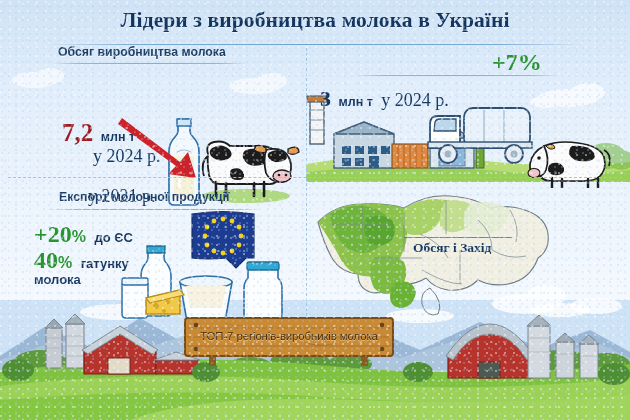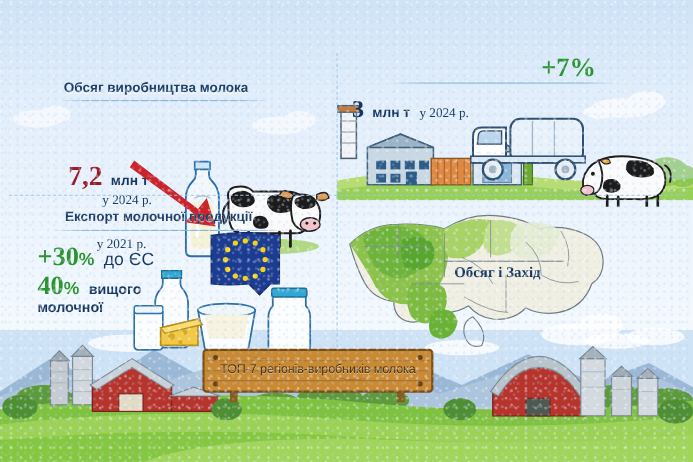--- a/index.html
+++ b/index.html
@@ -46,21 +46,21 @@
     position:absolute; left:306px; top:48px; width:0; height:268px;
     border-left:1.5px dashed #9cc6e9; z-index:18;
   }
   .div-h {
     position:absolute; left:8px; top:177px; width:614px; height:0;
     border-top:1.5px dashed #9cc6e9; z-index:18;
   }
 
   
   .panel { position:absolute; z-index:15; }
-  #panel-volume  { left:0;   top:64px;  width:306px; height:129px; }
+  #panel-volume  { left:0;   top:36px;  width:306px; height:129px; }
   #panel-agro    { left:306px;top:48px;  width:324px; height:129px; }
   #panel-export  { left:0;   top:180px; width:306px; height:136px; }
   #panel-map     { left:306px;top:180px; width:324px; height:136px; }
 
   .panel-head {
     position:absolute; font-size:12.3px; font-weight:bold;
     color:#1d3e66; white-space:nowrap; z-index:22;
     text-shadow:0 1px 0 rgba(255,255,255,.6);
   }
   .head-rule {
@@ -68,21 +68,21 @@
     background: linear-gradient(90deg, rgba(120,170,215,0) 0%, #8cb9dd 14%, #7fb0d8 50%, #8cb9dd 86%, rgba(120,170,215,0) 100%);
   }
 
   
   .big-num {
     font-family:"Liberation Serif", serif;
     font-weight:bold; line-height:1;
   }
   .stat-line { position:absolute; white-space:nowrap; z-index:25; }
   .unit { font-size:12.5px; font-weight:bold; font-family:"Liberation Sans",sans-serif; }
-  .sub  { font-size:12px; font-family:"Liberation Serif",serif; color:#173a62; }
+  .sub  { font-size:18px; font-family:"Liberation Serif",serif; color:#173a62; }
 
   .c-red   { color:#9e1b22; }
   .c-navy  { color:#15365f; }
   .c-green { color:#2a9430; }
 
   
   svg { display:block; }
   .ill { position:absolute; z-index:12; }
 
   
@@ -113,20 +113,24 @@
     font-family:"Liberation Serif", serif; font-weight:bold;
     font-size:13.5px; color:#15365f; line-height:1.18; text-align:center;
     width:150px;
   }
 </style>
 </head>
 <body>
 
 <div class="infographic">
 
+  <div class="title-bar">
+    <div class="title-text">Лідери з виробництва молока в Україні</div>
+    <div class="title-rule"></div>
+  </div>
 
   <div class="div-v"></div>
   <div class="div-h"></div>
 
   <div class="panel" id="panel-volume">
     <div class="panel-head" style="left:58px; top:9px;">Обсяг виробництва молока</div>
     <div class="head-rule" style="left:52px; top:27px; width:195px;"></div>
 
     <svg class="ill" style="left:0;top:28px;" width="306" height="100" viewBox="0 0 306 100">
       <g fill="#ffffff" opacity=".62">
@@ -312,29 +316,29 @@
       <path d="M26 66 l34 -8 v24 h-34 z" fill="#f3c944" stroke="#b88c14" stroke-width="1.5"></path>
       <path d="M26 66 l34 -8 l4 5 l-34 8 z" fill="#fadd72" stroke="#b88c14" stroke-width="1.2"></path>
       <g fill="#d9a81f">
         <circle cx="36" cy="74" r="3"></circle>
           <circle cx="48" cy="70" r="2.4"></circle>
           <circle cx="44" cy="79" r="2"></circle>
       </g>
     </svg>
 
     <div class="stat-line" style="left:34px; top:42px;">
-      <span class="big-num c-green" style="font-size:24px;">+30</span><span class="c-green" style="font-size:16px;font-weight:bold;">%</span>
-      <span class="c-navy" style="font-size:16px;font-weight:normal;margin-left:4px;">до ЄС</span>
+      <span class="big-num c-green" style="font-size:24px;">+20</span><span class="c-green" style="font-size:16px;font-weight:bold;">%</span>
+      <span class="c-navy" style="font-size:13px;font-weight:bold;margin-left:4px;">до ЄС</span>
     </div>
 
     <div class="stat-line" style="left:34px; top:68px;">
       <span class="big-num c-green" style="font-size:24px;">40</span><span class="c-green" style="font-size:16px;font-weight:bold;">%</span>
-      <span class="c-navy" style="font-size:13px;font-weight:bold;margin-left:4px;">вищого</span>
+      <span class="c-navy" style="font-size:13px;font-weight:bold;margin-left:4px;">гатунку</span>
     </div>
-    <div class="stat-line c-navy" style="left:34px; top:92px; font-size:13px; font-weight:bold;">молочної</div>
+    <div class="stat-line c-navy" style="left:34px; top:92px; font-size:13px; font-weight:bold;">молока</div>
   </div>
 
   <div class="panel" id="panel-map">
     <svg class="ill" style="left:4px; top:4px;" width="270" height="132" viewBox="0 0 270 132">
       <path d="M8 38 q18 -18 44 -18 q24 -1 42 4 q22 -14 46 -12 q26 2 40 12 q22 -4 40 4 q16 7 18 22
                q2 16 -10 24 q-8 22 -30 26 q-16 3 -30 -4 q-12 12 -30 10 q-14 -2 -22 -12 q-16 10 -34 4
                q-8 14 -22 10 q-12 -4 -12 -18 q-18 -2 -26 -16 q-8 -14 -14 -36 z" fill="#f1efe2" stroke="#6b7a82" stroke-width="1.1"></path>
       <path d="M8 38 q18 -18 44 -18 q24 -1 42 4 q6 16 2 34 q-4 20 -20 30 q-14 8 -30 2
                q-12 -6 -18 -20 q-8 -14 -20 -32 z" fill="#8dc24a"></path>
       <path d="M20 30 q16 -10 34 -8 q16 2 24 12 q4 14 -4 24 q-12 14 -28 10 q-14 -4 -20 -18 q-6 -12 -6 -20 z" fill="#6eb33a"></path>

